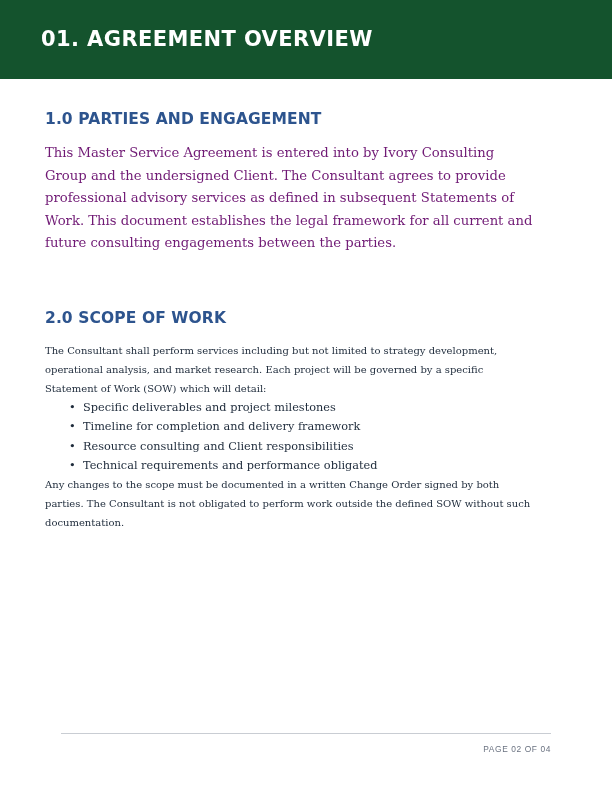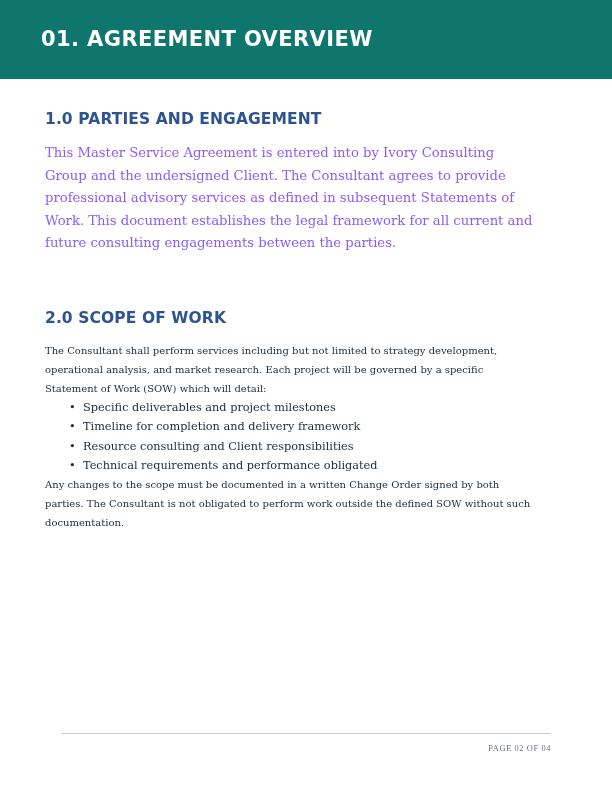--- a/index.html
+++ b/index.html
@@ -20,21 +20,21 @@
     height: 792px;
     background: #ffffff;
     box-sizing: border-box;
   }
   .header-band {
     position: absolute;
     top: 0;
     left: 0;
     width: 612px;
     height: 79px;
-    background: #0f766e;
+    background: #14532d;
   }
   .header-title {
     position: absolute;
     left: 41px;
     top: 27px;
     font-family: "DejaVu Sans", sans-serif;
     font-weight: bold;
     font-size: 21px;
     letter-spacing: 0.4px;
     color: #ffffff;
@@ -54,21 +54,21 @@
     font-weight: bold;
     font-size: 15.5px;
     color: #2d548e;
     margin: 0 0 14px 0;
     letter-spacing: 0.1px;
   }
   .body-lg {
     font-family: "DejaVu Serif", serif;
     font-size: 13.2px;
     line-height: 22.5px;
-    color: #8b5cf6;
+    color: #701a75;
     margin: 0;
     text-align: left;
   }
   .section-gap {
     height: 54px;
   }
   .body-sm {
     font-family: "DejaVu Serif", serif;
     font-size: 10px;
     line-height: 19.2px;
@@ -102,21 +102,21 @@
     width: 490px;
   }
   .footer-rule {
     width: 490px;
     height: 1px;
     background: #c9cdd3;
   }
   .footer-text {
     margin-top: 10px;
     text-align: right;
-    font-family: Liberation Serif, serif;
+    font-family: Liberation Sans, sans-serif;
     font-size: 8.4px;
     letter-spacing: 0.6px;
     color: #6a7280;
   }
 </style>
 </head>
 <body>
 
 <div class="page">
 

